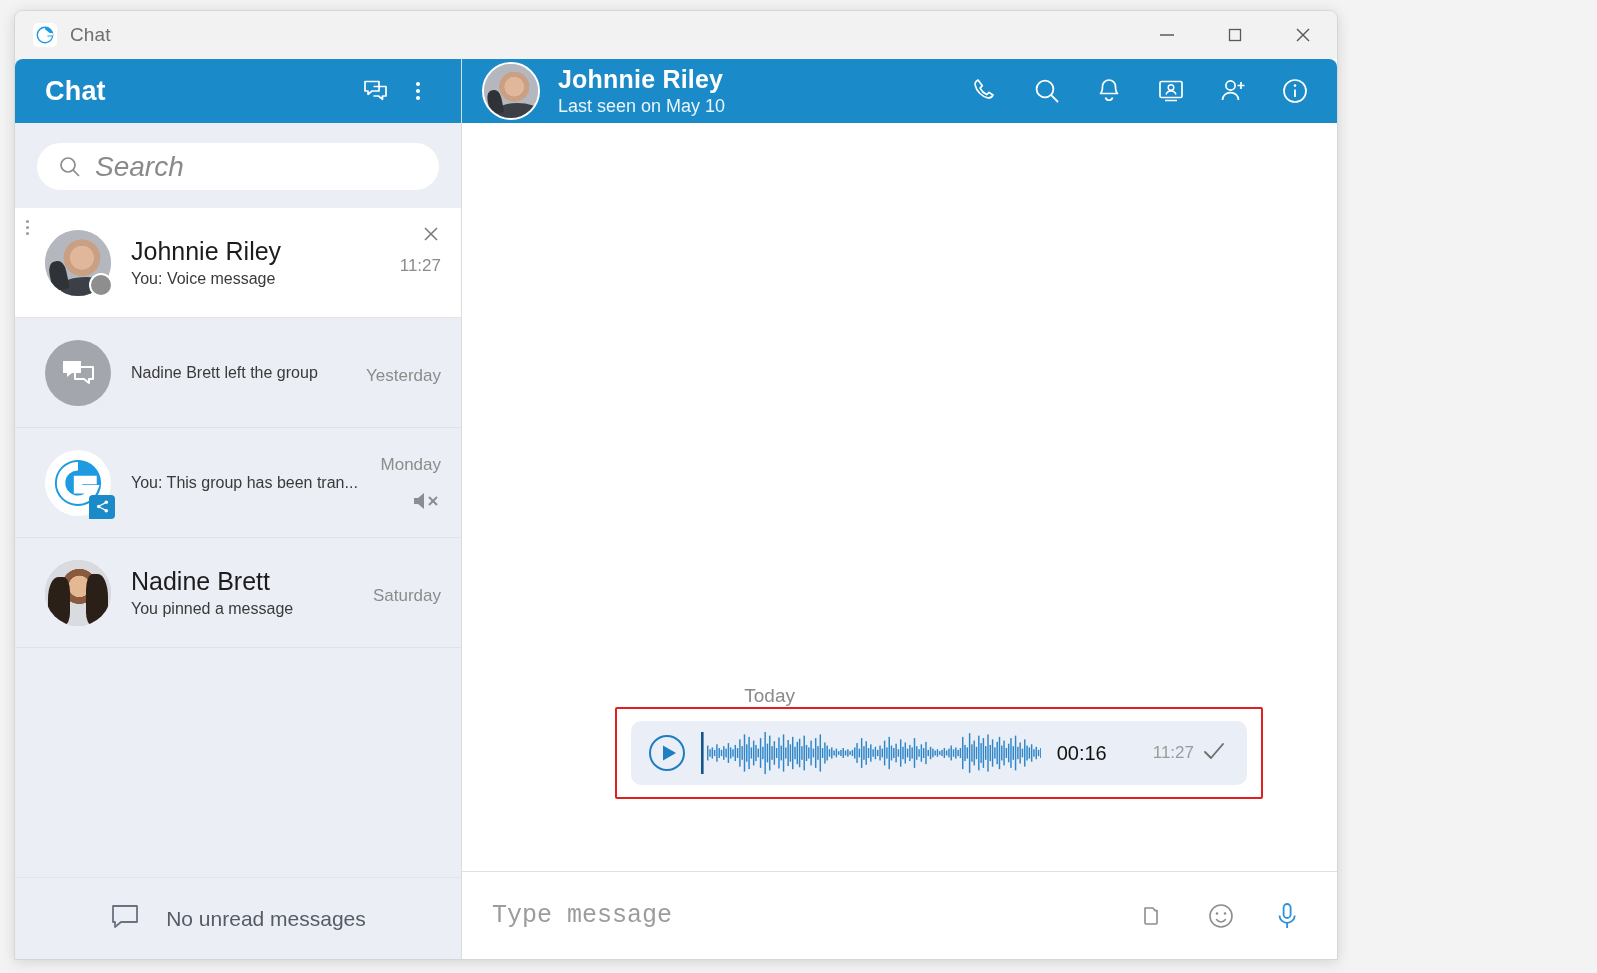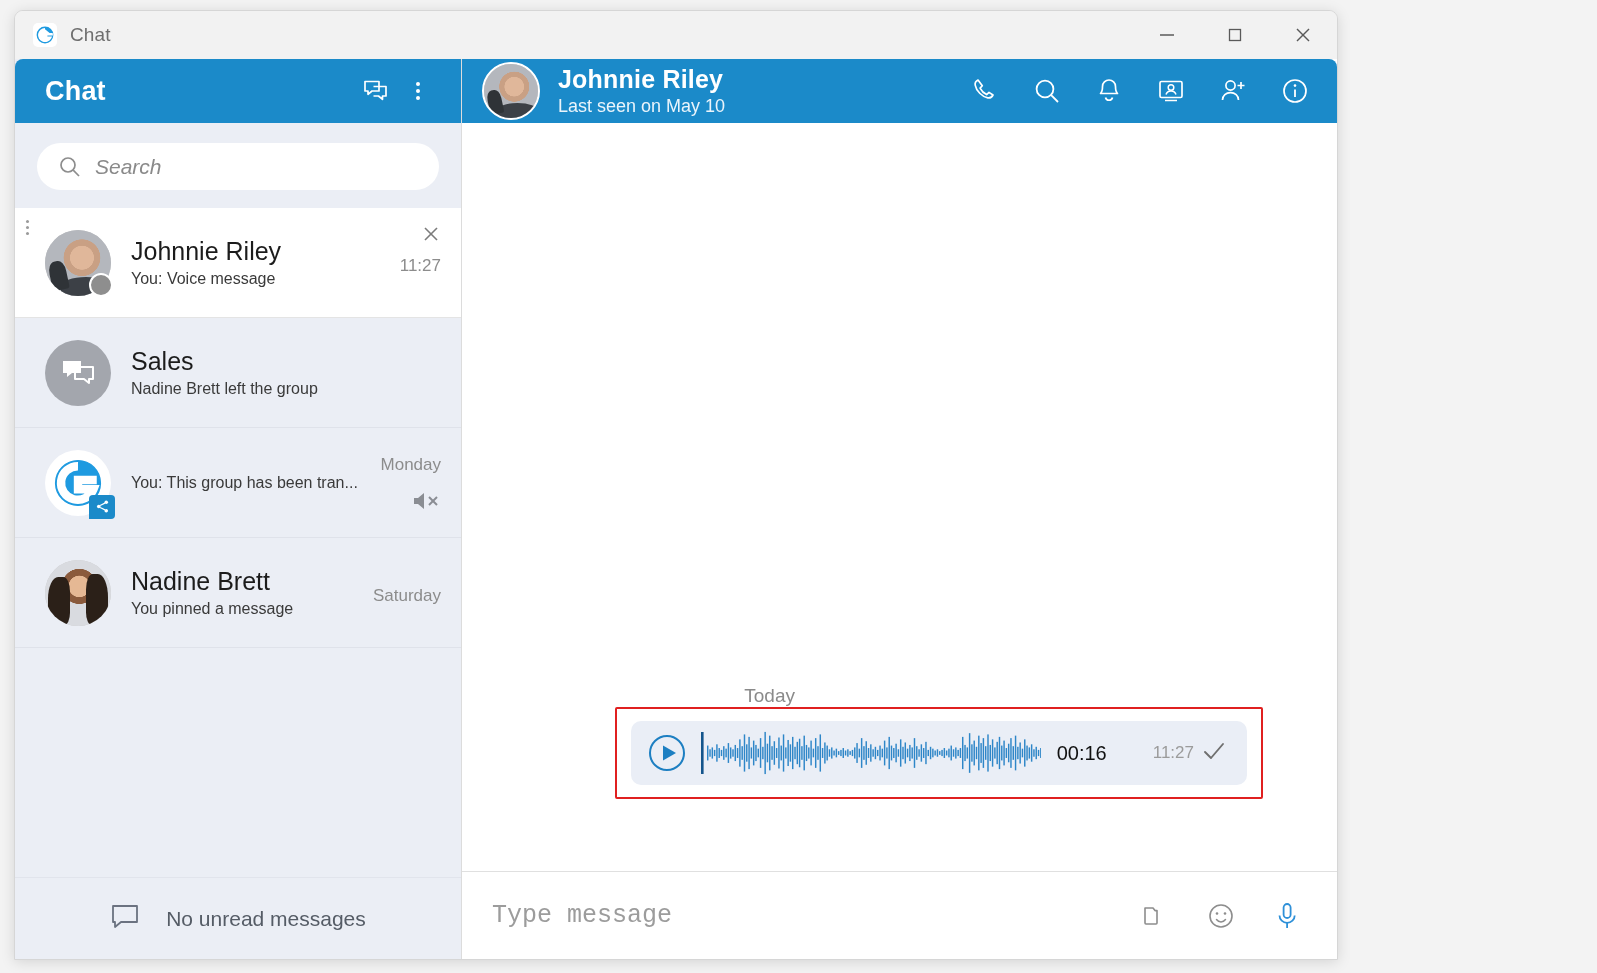--- a/index.html
+++ b/index.html
@@ -115,21 +115,21 @@
     display: flex;
     align-items: center;
     padding: 0 20px;
     cursor: text;
   }
   #search-box .mag { flex: 0 0 28px; display:flex; align-items:center; }
   #search-input {
     border: none;
     outline: none;
     flex: 1;
-    font-size: 21px;
+    font-size: 28px;
     font-style: italic;
     color: #4a4a4a;
     font-family: "Liberation Sans", sans-serif;
     background: transparent;
     margin-left: 10px;
   }
   #search-input::placeholder { color: #8a8a8a; font-style: italic; }
 
   
   #chat-list {
@@ -526,22 +526,24 @@
         <div class="chat-item">
           <div class="avatar">
             <div class="av-img" style="background:#a3a6ad;display:flex;align-items:center;justify-content:center;">
               <svg width="40" height="40" viewBox="0 0 40 40">
                 <path d="M5 8h18v12h-9l-5 4v-4H5z" fill="#ffffff"></path>
                 <path d="M17 14h18v12h-4v4l-5-4h-9z" fill="none" stroke="#ffffff" stroke-width="2" stroke-linejoin="round"></path>
               </svg>
             </div>
           </div>
           <div class="chat-texts">
-            <span class="chat-name">Sales</span>
             <span class="chat-preview">Nadine Brett left the group</span>
+          </div>
+          <div class="chat-right">
+            <span class="chat-time">Yesterday</span>
           </div>
         </div>
 
         <div class="chat-item">
           <div class="avatar">
             <div class="av-img" style="background:#ffffff;display:flex;align-items:center;justify-content:center;">
               <svg width="56" height="56" viewBox="0 0 40 40">
                 <circle cx="20" cy="20" r="16" fill="#1e9ae0"></circle>
                 <circle cx="20" cy="20" r="16" fill="none" stroke="#1e9ae0" stroke-width="1"></circle>
                 <path d="M20 8a12 12 0 1 0 11 16.5H20v-6.6h13.4" fill="none" stroke="#ffffff" stroke-width="6"></path>

